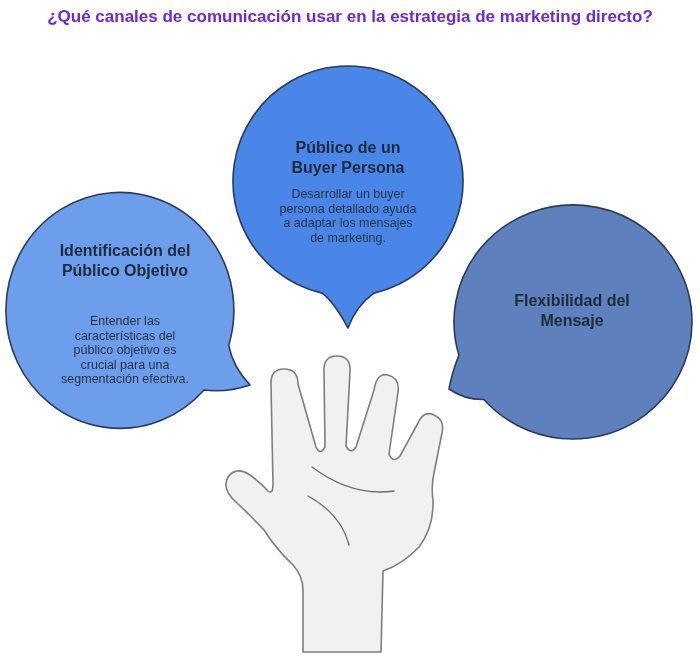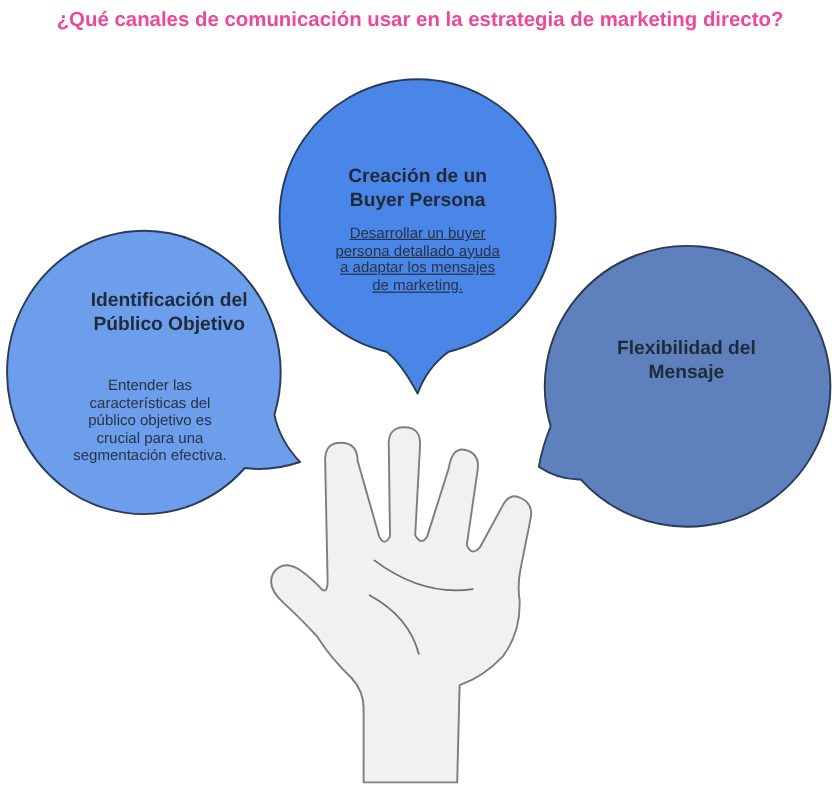--- a/index.html
+++ b/index.html
@@ -7,45 +7,45 @@
     position:relative;
     width:700px;height:659px;
     background:#ffffff;
     font-family:"Liberation Sans", sans-serif;
     overflow:hidden;
   }
   #bg-svg{position:absolute;left:0;top:0;}
   .page-title{
     position:absolute;left:0;top:7px;width:700px;
     text-align:center;
-    font-size:17px;font-weight:700;color:#ec4899;
+    font-size:17px;font-weight:700;color:#6d28d9;
     letter-spacing:0px;
   }
   .b-heading{
     position:absolute;
     text-align:center;
     font-size:16px;font-weight:700;line-height:20px;
     color:#1f2a3a;
     white-space:pre-line;
   }
   .b-body{
     position:absolute;
     text-align:center;
     font-size:12.5px;font-weight:400;line-height:14.5px;
     color:#273345;
     white-space:pre-line;
   }
   .bubble-path{stroke:#2b3b55;stroke-width:1.6;stroke-linejoin:round;}
   .hand-path{fill:#f1f1f1;stroke:#7e7e7e;stroke-width:1.6;stroke-linejoin:round;}
   .crease{fill:none;stroke:#6e6e6e;stroke-width:1.4;stroke-linecap:round;}
-  #h1pos{left:46px; top:241px; width:190px;}
+  #h1pos{left:30px; top:241px; width:190px;}
   #b1pos{left:35px; top:314px; width:180px;}
   #h2pos{left:253px;top:138px; width:190px;}
-  #b2pos{left:248px;top:187px; width:200px;text-decoration:underline;}
-  #h3pos{left:477px;top:281px; width:190px;}
+  #b2pos{left:248px;top:187px; width:200px;}
+  #h3pos{left:477px;top:291px; width:190px;}
   #b3pos{left:472px;top:344px; width:200px;}
 </style>
 </head>
 <body>
 
 <div id="canvas">
 
   <svg id="bg-svg" width="700" height="659" viewBox="0 0 700 659">
 
     <path class="bubble-path" d="M 228.7 345.5 A 114 118 0 1 0 204 390 Q 226 393 250 385 Q 233 367 228.7 345.5 Z" fill="#6d9eeb"></path>
@@ -82,21 +82,21 @@
   <div class="page-title">¿Qué canales de comunicación usar en la estrategia de marketing directo?</div>
 
   <div id="h1pos" class="b-heading">Identificación del
 Público Objetivo</div>
   <div id="b1pos" class="b-body">Entender las
 características del
 público objetivo es
 crucial para una
 segmentación efectiva.</div>
 
-  <div id="h2pos" class="b-heading">Creación de un
+  <div id="h2pos" class="b-heading">Público de un
 Buyer Persona</div>
   <div id="b2pos" class="b-body">Desarrollar un buyer
 persona detallado ayuda
 a adaptar los mensajes
 de marketing.</div>
 
   <div id="h3pos" class="b-heading">Flexibilidad del
 Mensaje</div>
 
 </div>

